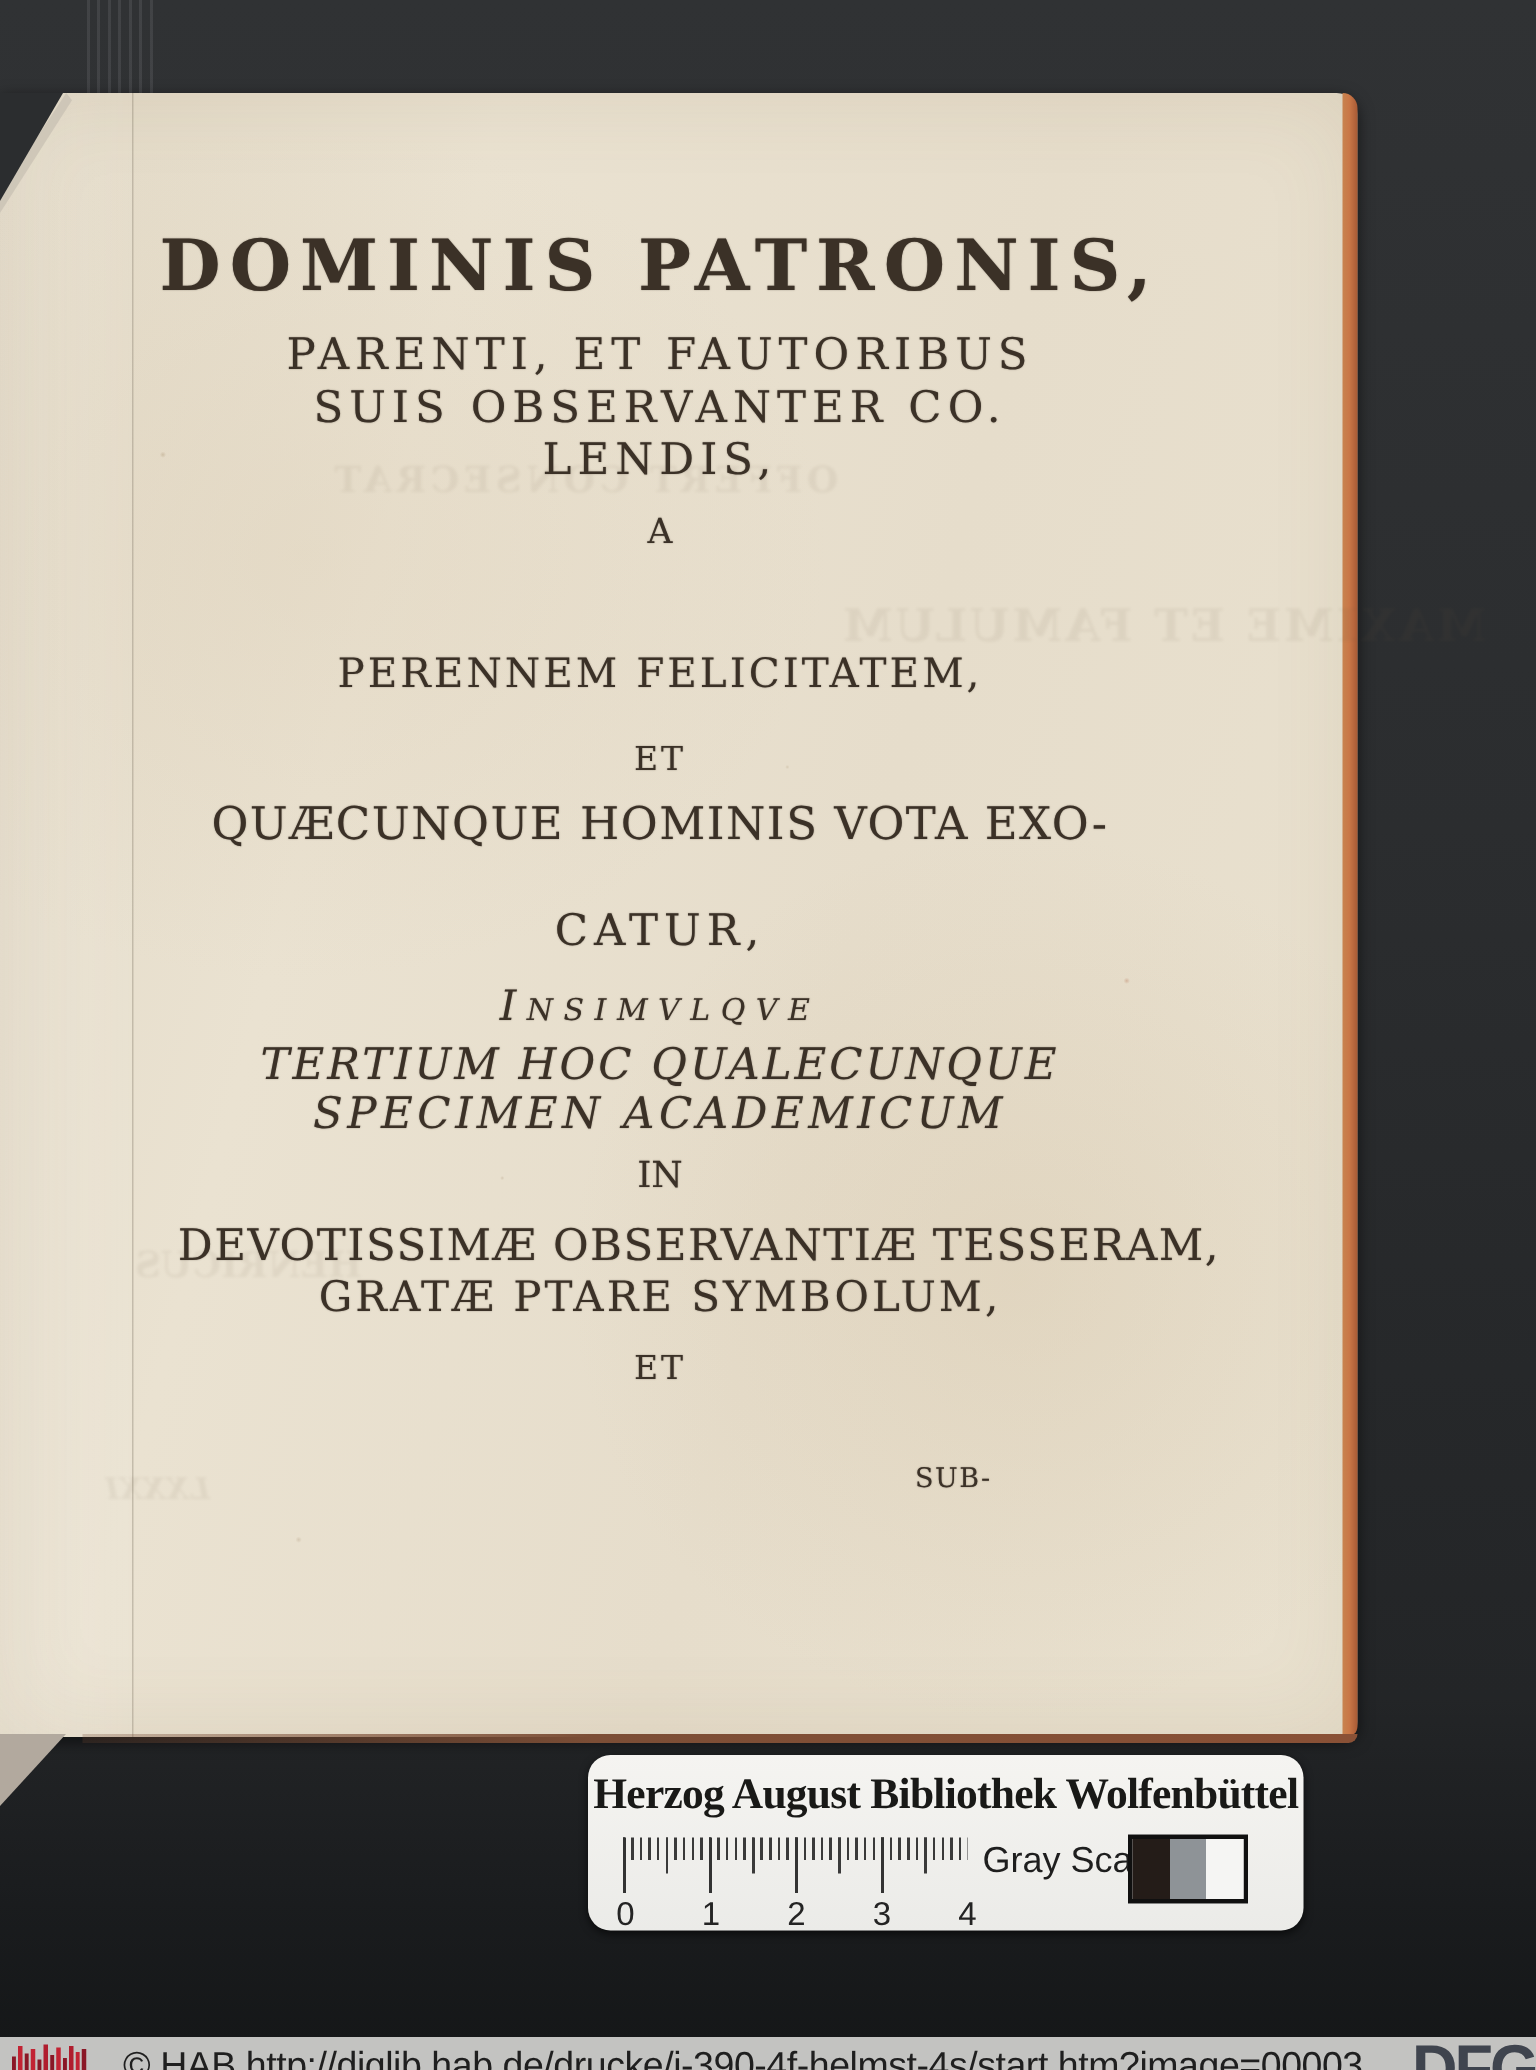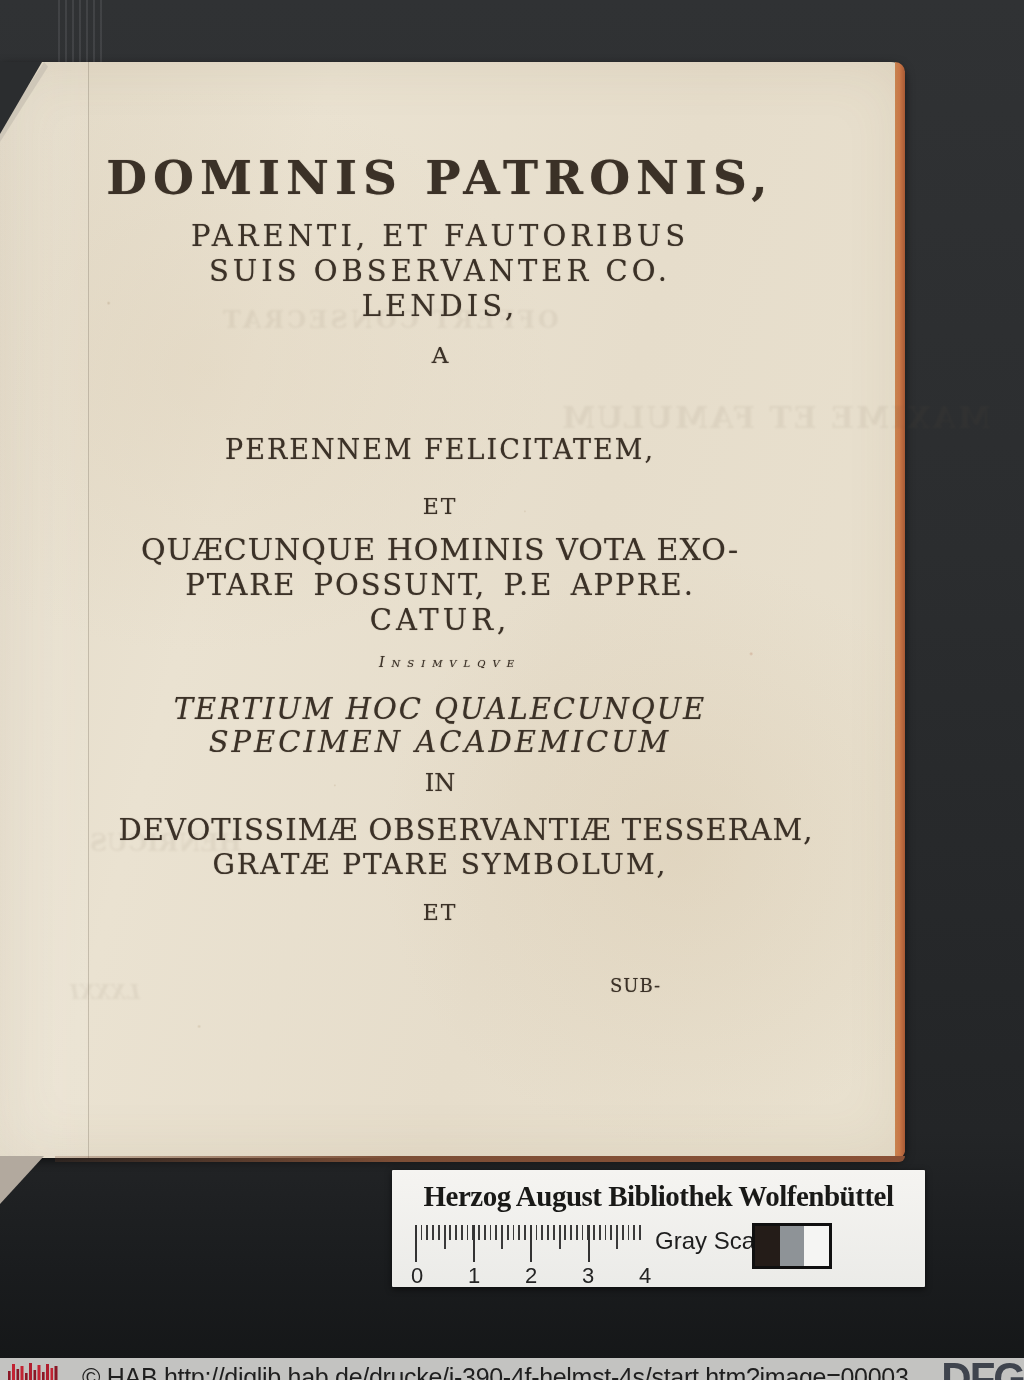--- a/index.html
+++ b/index.html
@@ -55,41 +55,41 @@
   .l2 {top:157px;font-size:29px;letter-spacing:4px;}
   .l3 {top:192px;font-size:29px;letter-spacing:4px;}
   .l4 {top:227px;font-size:29px;letter-spacing:4px;}
   .l5 {top:280px;font-size:23px;}
   .l6 {top:316px;font-size:43px;font-variant:small-caps;word-spacing:22px;letter-spacing:3px;}
   .l7 {top:372px;font-size:27px;letter-spacing:2px;}
   .l8 {top:432px;font-size:22px;letter-spacing:2px;}
   .l9 {top:470px;font-size:30px;letter-spacing:1px;}
   .l10{top:506px;font-size:29px;letter-spacing:2px;word-spacing:6px;}
   .l11{top:541px;font-size:29px;letter-spacing:4px;}
-  .l12{top:592px;font-size:14px;font-style:italic;font-variant:small-caps;letter-spacing:7px;padding-left:10px;}
+  .l12{top:592px;font-size:28px;font-style:italic;font-variant:small-caps;letter-spacing:7px;}
   .l13{top:630px;font-size:29px;font-style:italic;letter-spacing:2px;}
   .l14{top:663px;font-size:29px;font-style:italic;letter-spacing:3px;}
   .l15{top:707px;font-size:24px;}
   .l16{top:751px;font-size:29px;letter-spacing:1px;padding-left:26px;}
   .l17{top:786px;font-size:28px;letter-spacing:2px;}
   .l18{top:838px;font-size:22px;letter-spacing:2px;}
   .l19{top:877px;font-size:29px;letter-spacing:1px;}
   .l20{top:913px;font-size:18px;left:610px;width:auto;text-align:left;letter-spacing:1px;}
 
   
   .ghost{position:absolute;color:#6b5a44;opacity:.08;filter:blur(1px);
          transform:scaleX(-1);white-space:nowrap;font-weight:bold;}
   .g1{top:243px;left:220px;font-size:24px;letter-spacing:3px;}
   .g2{top:338px;left:560px;font-size:30px;letter-spacing:2px;}
   .g3{top:766px;left:90px;font-size:24px;}
   .g4{top:918px;left:70px;font-size:20px;font-style:italic;}
 
   
-  .hab-card{position:absolute;left:392px;top:1170px;width:533px;height:117px;
-        background:linear-gradient(#f5f4f1,#ebebe8);border-radius:1px;
+  .hab-card{position:absolute;left:392px;top:1170px;width:477px;height:117px;
+        background:linear-gradient(#f5f4f1,#ebebe8);border-radius:15px;
         box-shadow:0 2px 6px rgba(0,0,0,.6);
         font-family:"Liberation Sans", sans-serif;}
   .hab-title{position:absolute;top:10px;left:0;width:100%;text-align:center;
         font-family:"Liberation Serif", serif;font-weight:bold;font-size:29px;
         letter-spacing:-0.5px;color:#191917;white-space:nowrap;}
   .ruler{position:absolute;left:23px;top:55px;width:232px;height:58px;}
   .ticks-mm{position:absolute;top:0;left:0;width:230px;height:15px;
         background:repeating-linear-gradient(90deg,#3a3a3a 0 1.6px,transparent 1.6px 5.75px);}
   .ticks-half{position:absolute;top:0;left:0;width:230px;height:24px;
         background:repeating-linear-gradient(90deg,#3a3a3a 0 1.8px,transparent 1.8px 28.75px);}
@@ -135,21 +135,20 @@
       <div class="ghost g4">LXXXI</div>
 
       <div class="line l1">DOMINIS PATRONIS,</div>
       <div class="line l2">PARENTI, ET FAUTORIBUS</div>
       <div class="line l3">SUIS OBSERVANTER CO.</div>
       <div class="line l4">LENDIS,</div>
       <div class="line l5">A</div>
       <div class="line l7">PERENNEM FELICITATEM,</div>
       <div class="line l8">ET</div>
       <div class="line l9">QUÆCUNQUE HOMINIS VOTA EXO-</div>
-      <div class="line l10">PTARE POSSUNT, P.E APPRE.</div>
       <div class="line l11">CATUR,</div>
       <div class="line l12">Insimvlqve</div>
       <div class="line l13">TERTIUM HOC QUALECUNQUE</div>
       <div class="line l14">SPECIMEN ACADEMICUM</div>
       <div class="line l15">IN</div>
       <div class="line l16">DEVOTISSIMÆ OBSERVANTIÆ TESSERAM,</div>
       <div class="line l17">GRATÆ PTARE SYMBOLUM,</div>
       <div class="line l18">ET</div>
       <div class="line l20">SUB-</div>
     </div>

